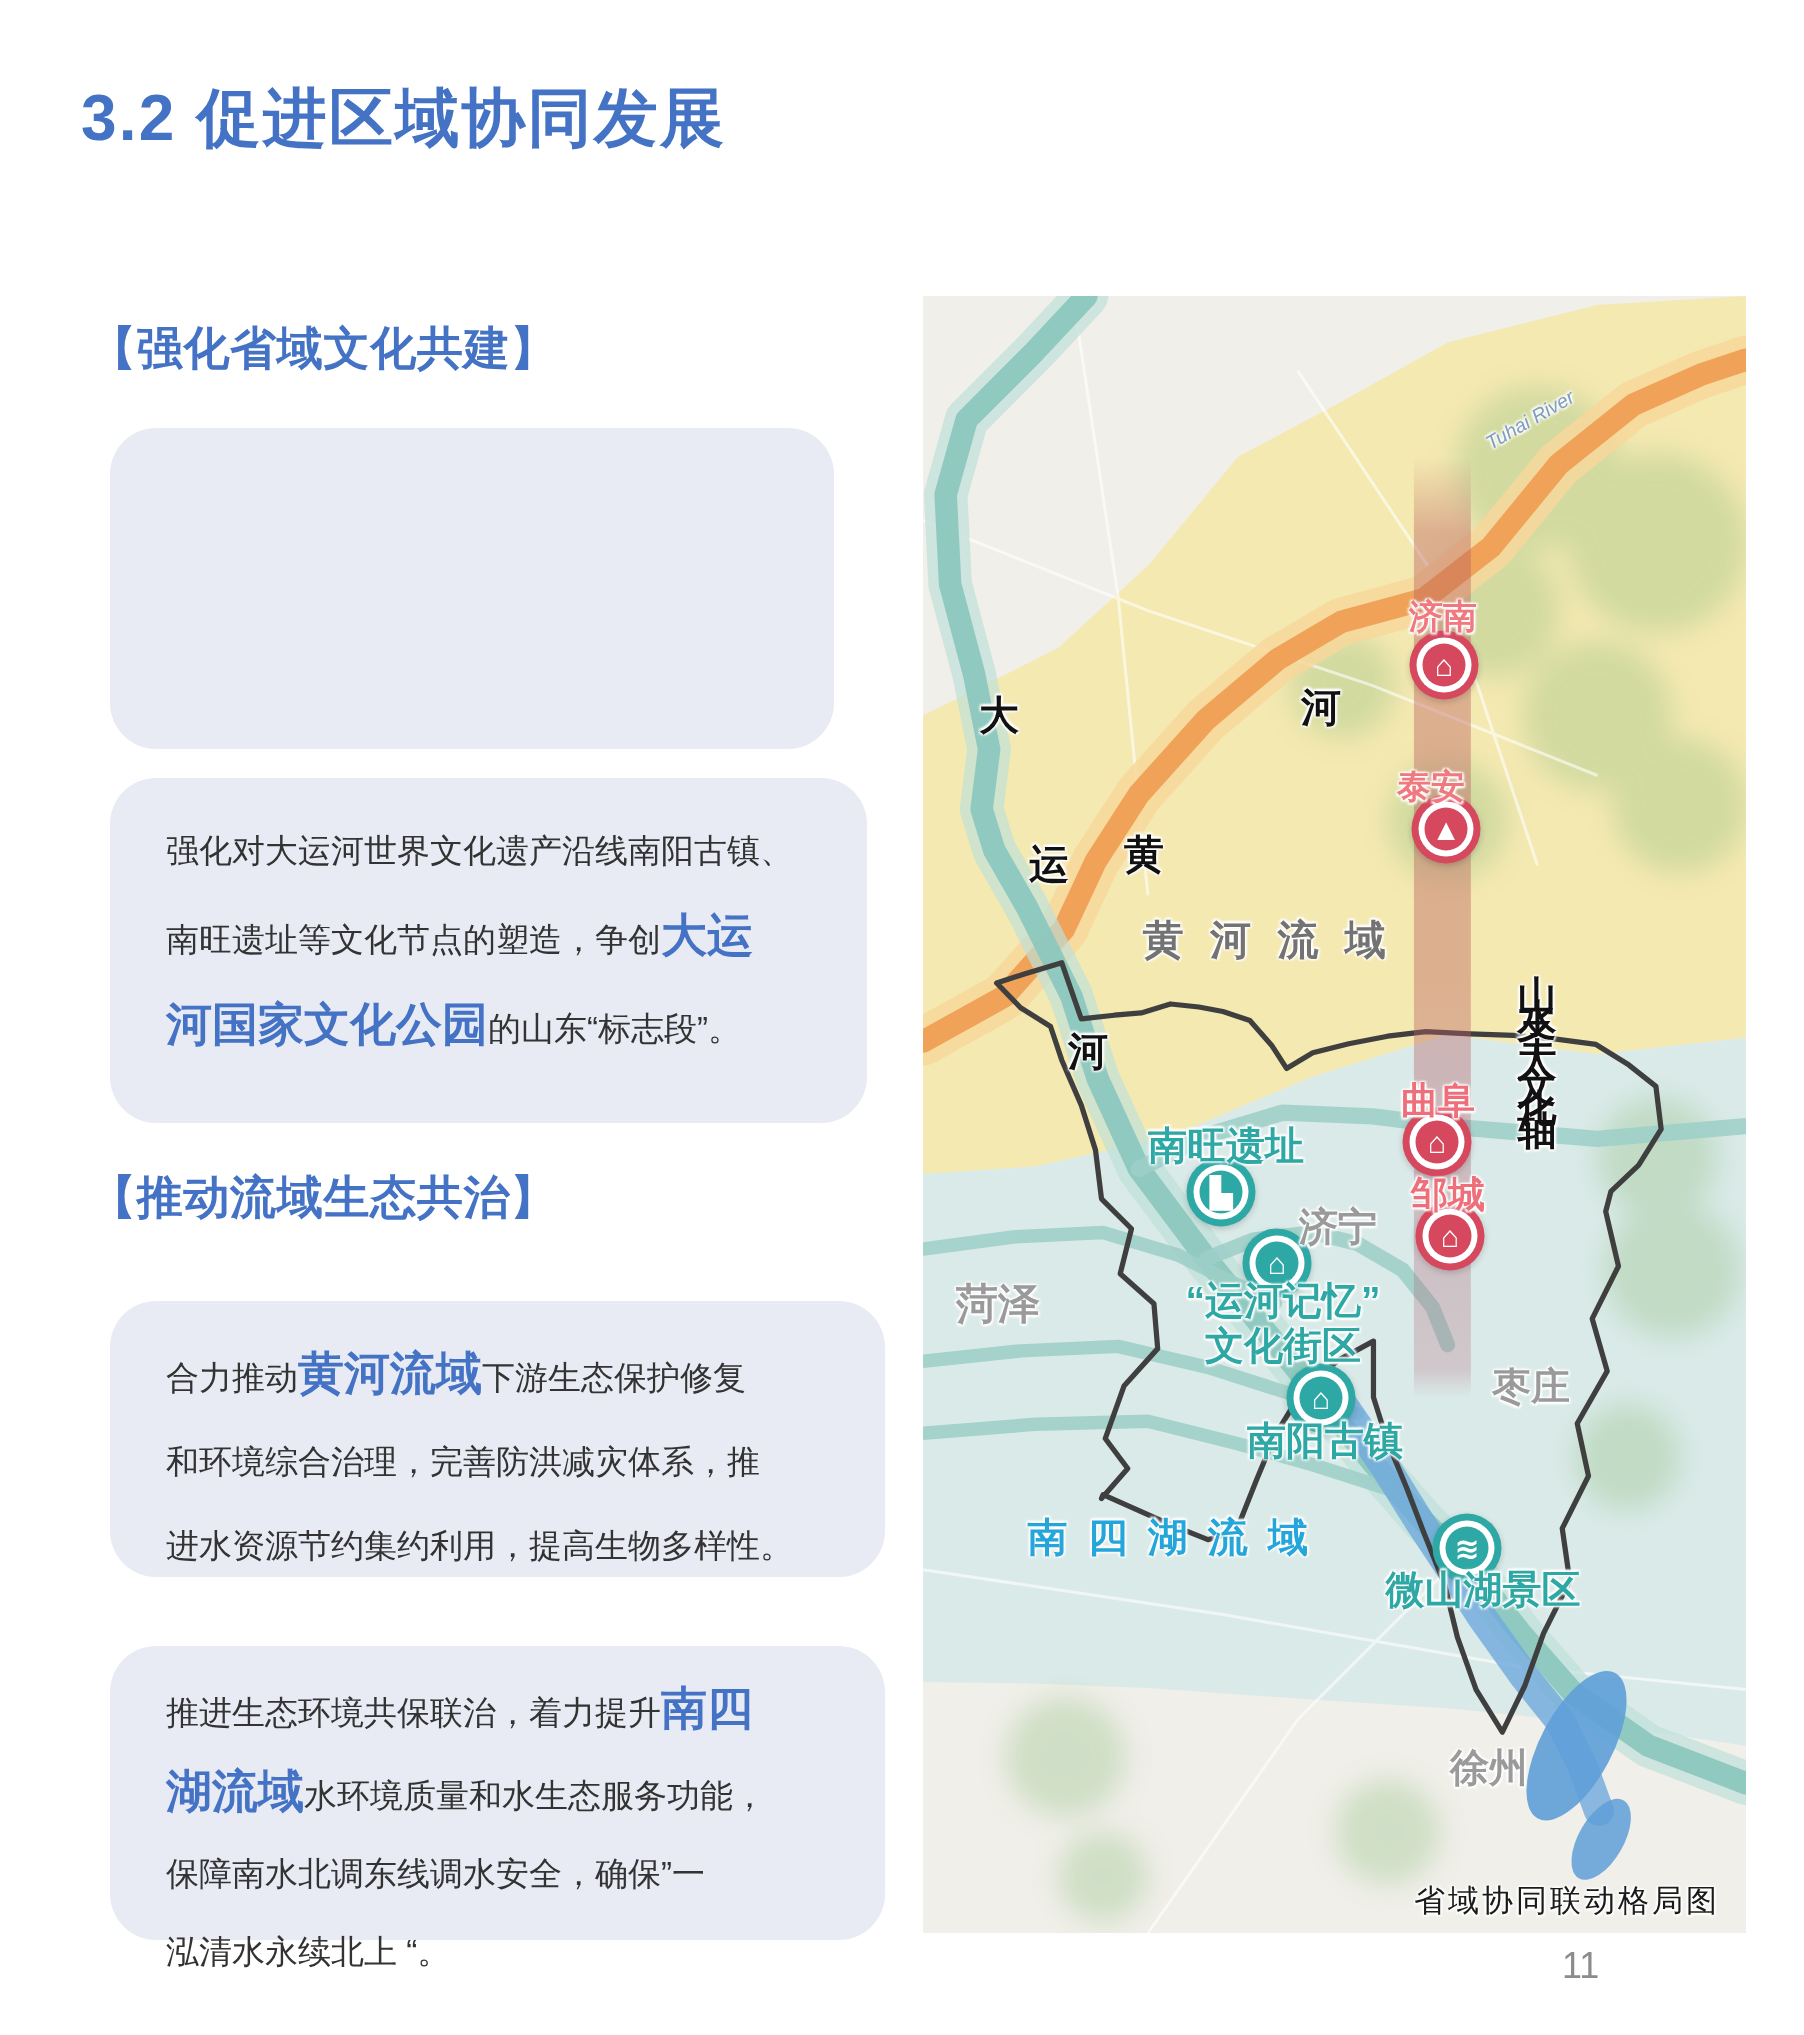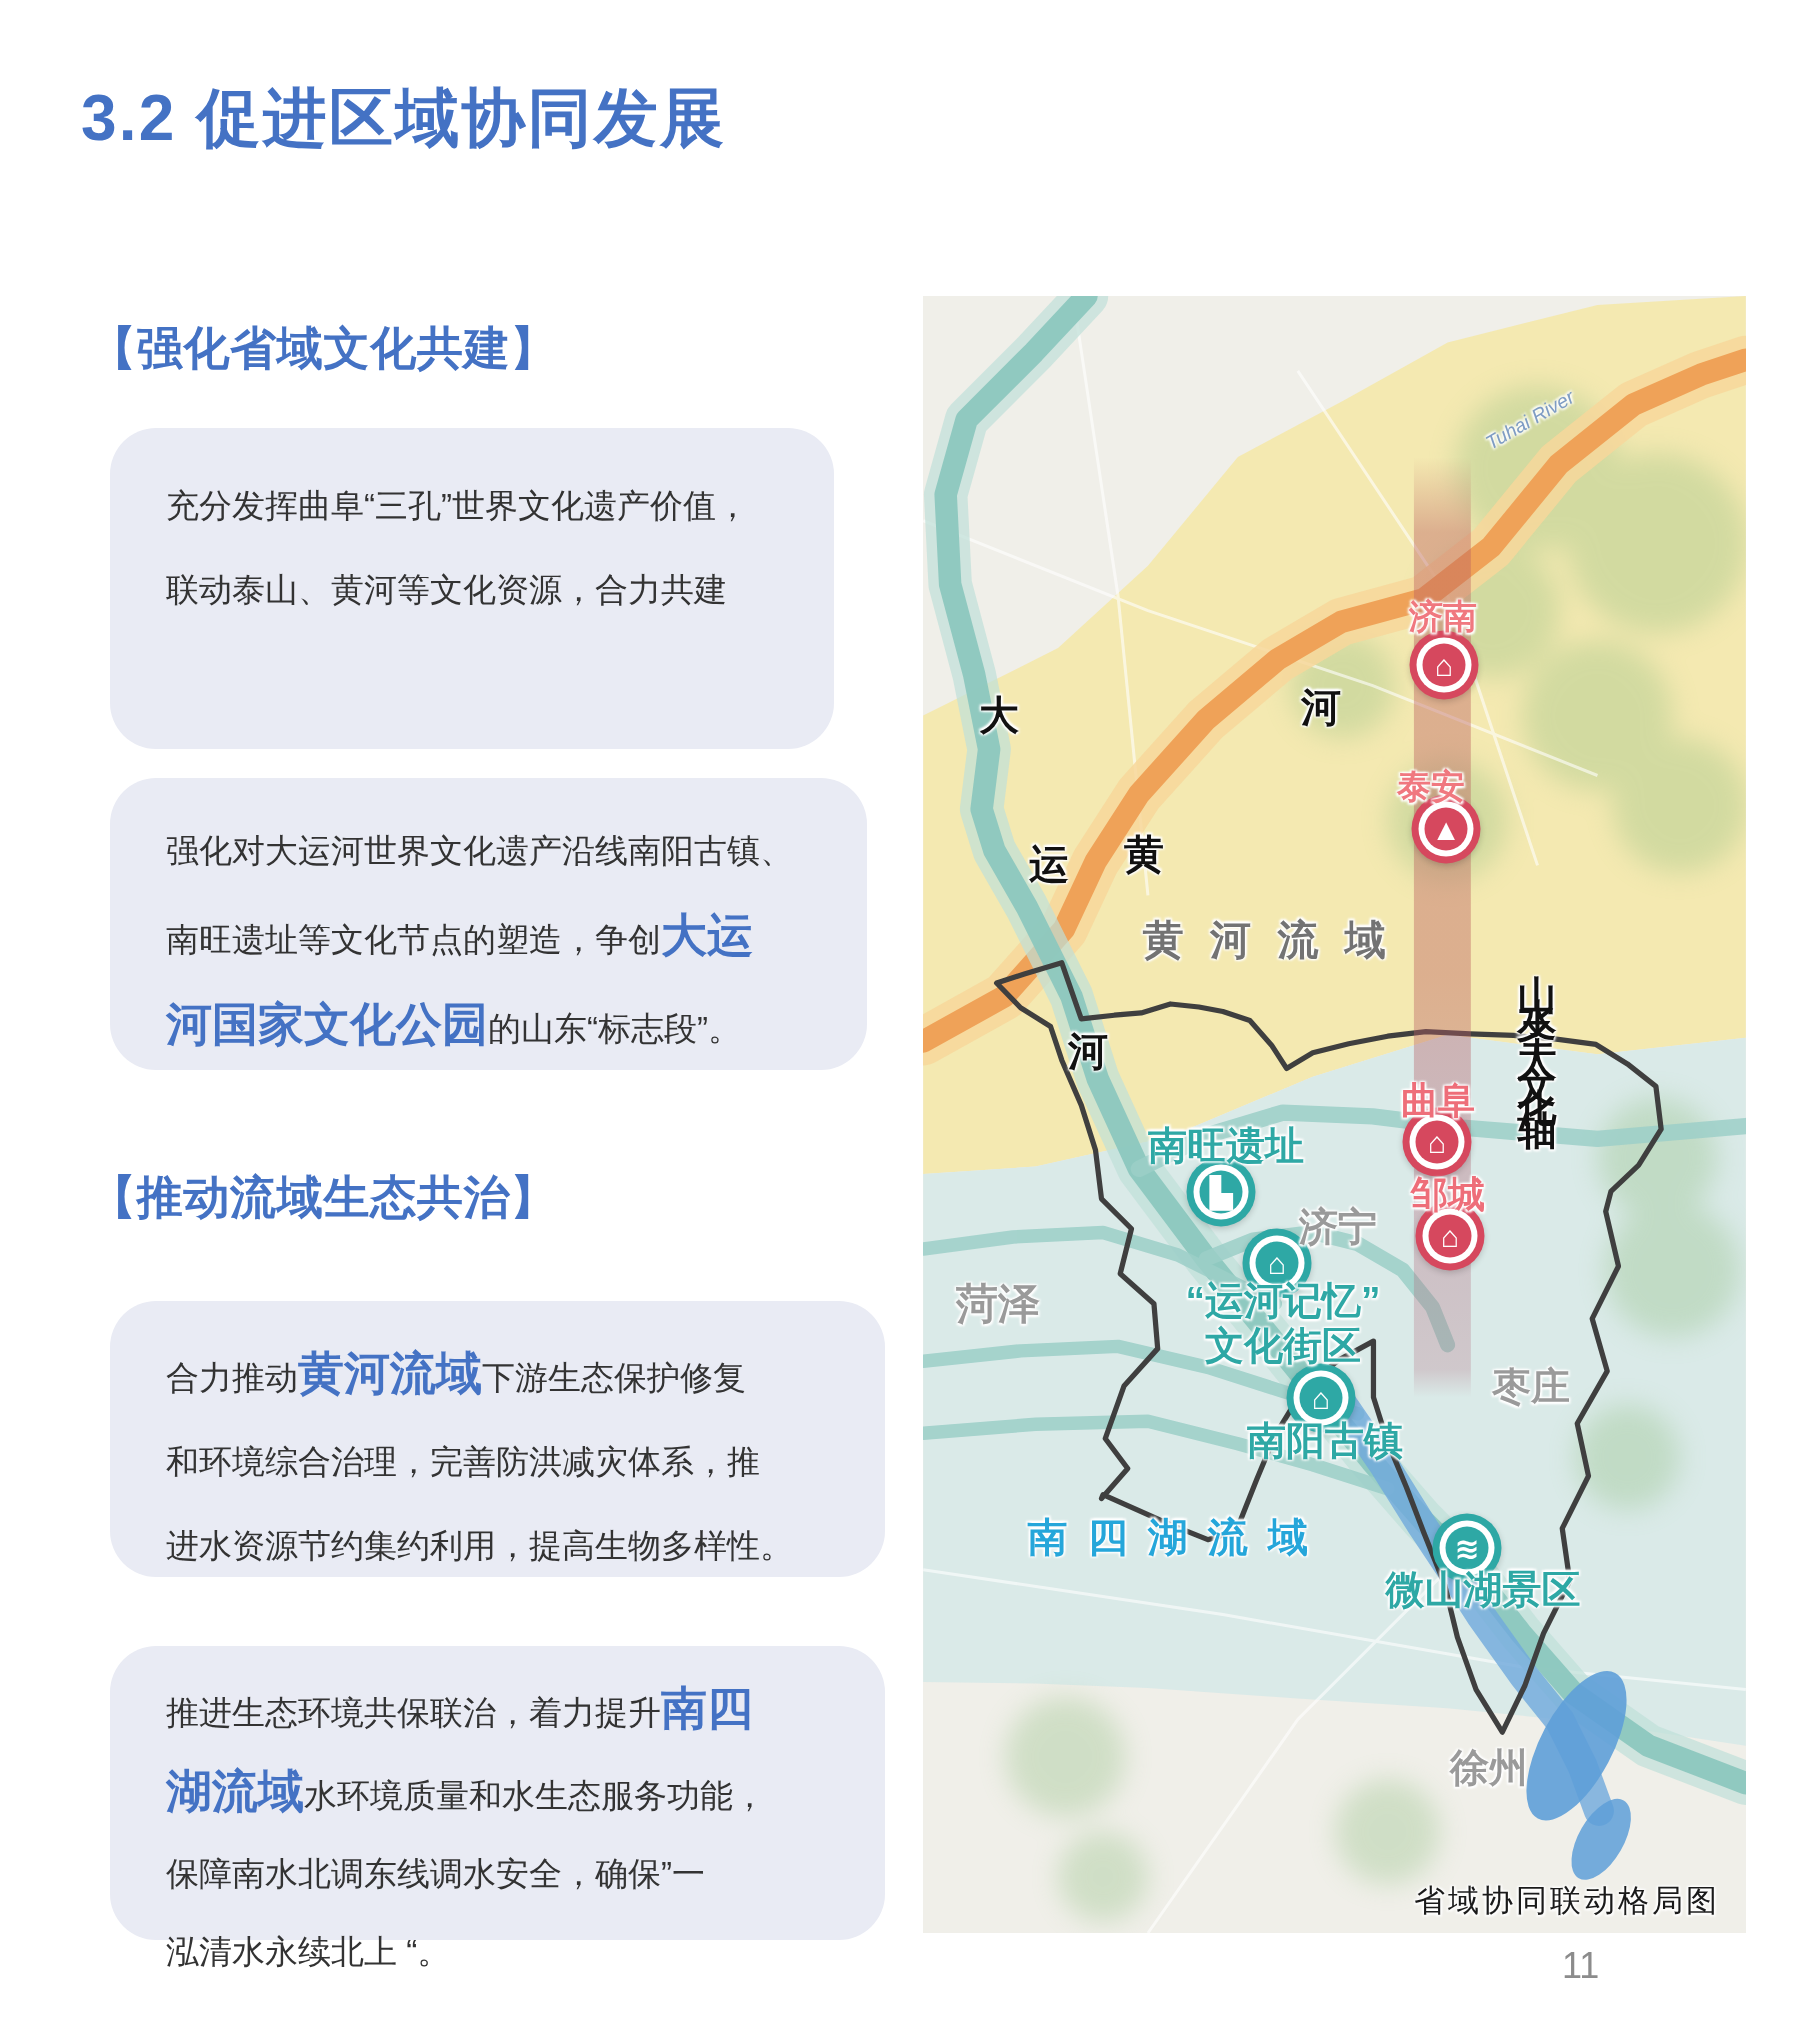--- a/index.html
+++ b/index.html
@@ -17,21 +17,21 @@
   }
   #sec1{left:90px;top:318px;}
   #sec2{left:90px;top:1167px;}
   .box{
     position:absolute;background:#E9EBF4;border-radius:46px;
     color:#333333;font-size:33px;line-height:84px;
     box-sizing:border-box;white-space:pre-wrap;
   }
   .box .em{color:#4472C4;font-weight:bold;font-size:46px;}
   #box1{left:110px;top:428px;width:724px;height:321px;padding:36px 43px 0 56px;}
-  #box2{left:110px;top:778px;width:757px;height:292px;padding:31px 39px 0 56px;}
+  #box2{left:110px;top:778px;width:757px;height:345px;padding:31px 39px 0 56px;}
   #box3{left:110px;top:1301px;width:775px;height:276px;padding:30px 39px 0 56px;}
   #box4{left:110px;top:1646px;width:775px;height:294px;padding:22.5px 39px 0 56px;line-height:78px;}
 
   .map{
     position:absolute;left:923px;top:296px;width:823px;height:1637px;
     background:#F0EFE9;overflow:hidden;
   }
   .map svg{position:absolute;left:0;top:0;}
 
   .maplabel{
@@ -64,23 +64,21 @@
   .page-num{position:absolute;left:1562px;top:1945px;font-size:36px;color:#8C8C8C;}
 </style>
 </head>
 <body>
 
 <div class="page-wrap">
 
   <h1 class="page-title">3.2 促进区域协同发展</h1>
 
   <h2 class="sec-header" id="sec1">【强化省域文化共建】</h2>
-  <div class="box" id="box1"><span>充分发挥曲阜“三孔”世界文化遗产价值，
-联动泰山、黄河等文化资源，合力共建
-</span></div>
+  <div class="box" id="box1"></div>
   <div class="box" id="box2"><span>强化对大运河世界文化遗产沿线南阳古镇、
 南旺遗址等文化节点的塑造，争创</span><span class="em">大运
 河国家文化公园</span><span>的山东“标志段”。</span></div>
 
   <h2 class="sec-header" id="sec2">【推动流域生态共治】</h2>
   <div class="box" id="box3"><span>合力推动</span><span class="em">黄河流域</span><span>下游生态保护修复
 和环境综合治理，完善防洪减灾体系，推
 进水资源节约集约利用，提高生物多样性。</span></div>
   <div class="box" id="box4"><span>推进生态环境共保联治，着力提升</span><span class="em">南四
 湖流域</span><span>水环境质量和水生态服务功能，

